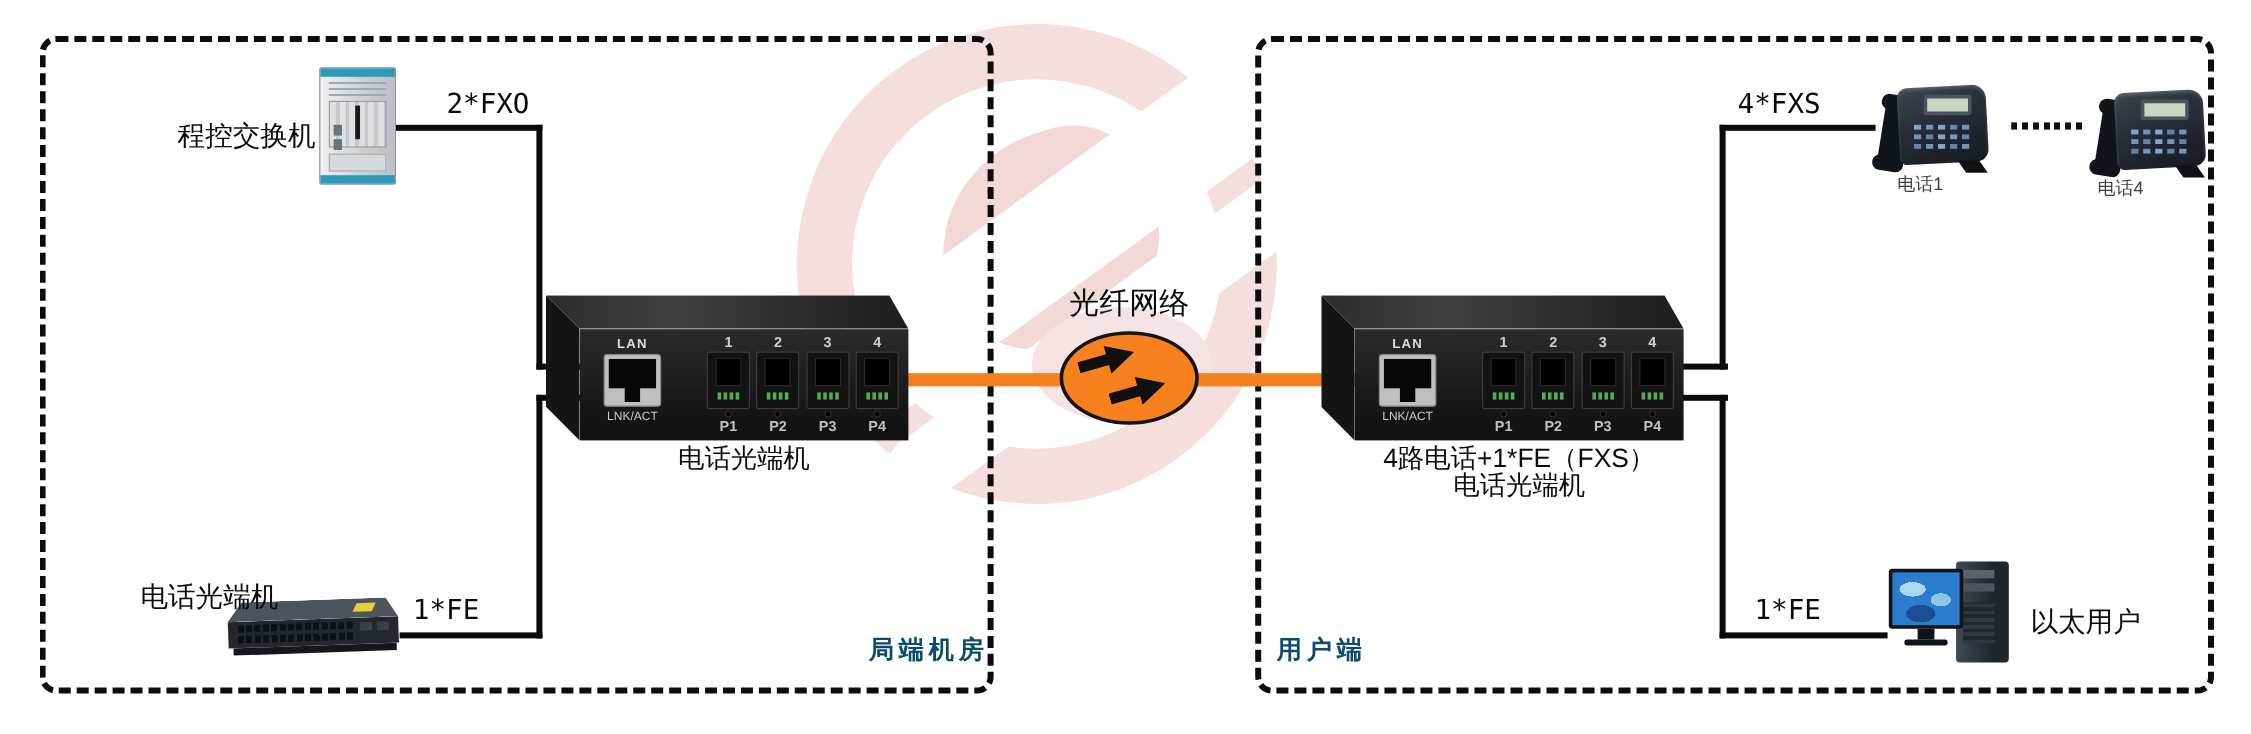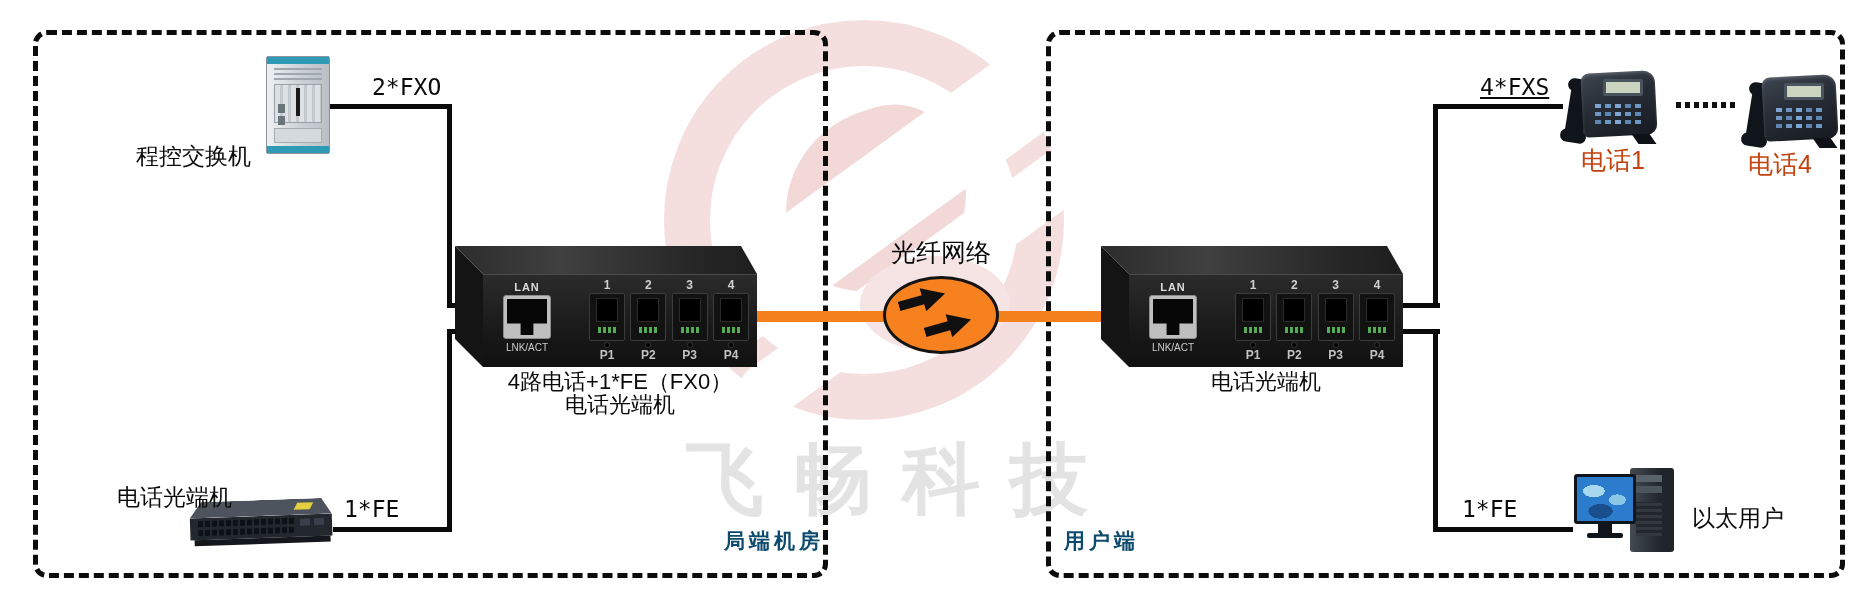--- a/index.html
+++ b/index.html
@@ -90,21 +90,21 @@
     border-radius:8px 12px 10px 6px; transform:rotate(-3deg);
     box-shadow:inset 0 2px 3px rgba(255,255,255,.18); }
   .phone-screen { position:absolute; left:38px; top:11px; width:40px; height:17px; background:#ccd5bf; border:3px solid #4a545f; border-radius:2px; box-sizing:border-box; }
   .phone-keys { position:absolute; left:30px; top:36px; width:6px; height:4px; background:#7da6d2;
     box-shadow:10px 0 #6d96c2,20px 0 #7da6d2,30px 0 #5d86b2,40px 0 #6d96c2,
                0 8px #6d96c2,10px 8px #5d86b2,20px 8px #7da6d2,30px 8px #6d96c2,40px 8px #5d86b2,
                0 16px #5d86b2,10px 16px #6d96c2,20px 16px #7da6d2,30px 16px #5d86b2,40px 16px #6d96c2; }
   .phone-foot { position:absolute; left:70px; top:66px; width:18px; height:10px; background:#0e1218; transform:skewX(35deg); }
   .phone-dots { position:absolute; left:1676px; top:102px; width:62px; height:6px; z-index:3;
     background:repeating-linear-gradient(90deg,#111 0 5px,transparent 5px 9px); }
-  .phone-label { position:absolute; z-index:3; font-size:25px; color:#c2410c; white-space:nowrap; }
+  .phone-label { position:absolute; z-index:3; font-size:15px; color:#404040; white-space:nowrap; }
   
   .pc { position:absolute; left:1574px; top:468px; width:102px; height:88px; z-index:3; }
   .tower { position:absolute; left:56px; top:0; width:44px; height:84px; background:linear-gradient(90deg,#434a53,#20252c 70%); border-radius:3px; }
   .tower::before { content:""; position:absolute; left:6px; top:7px; width:26px; height:7px; background:#5a626b; box-shadow:0 11px 0 #4c545d; }
   .tower::after { content:""; position:absolute; left:6px; top:34px; width:26px; height:34px; background:repeating-linear-gradient(0deg,#31383f 0 3px,#22272d 3px 6px); }
   .monitor { position:absolute; left:0; top:6px; width:62px; height:50px; background:#10151c; border-radius:3px; padding:3px; box-sizing:border-box; }
   .monitor-screen { width:100%; height:100%; background:#2b7ccc;
     background-image:radial-gradient(ellipse 18px 10px at 30% 32%,#a8d8f0 0 60%,transparent 61%),
                      radial-gradient(ellipse 14px 9px at 72% 52%,#8cc6e8 0 60%,transparent 61%),
                      radial-gradient(ellipse 20px 12px at 42% 78%,#1a4e8c 0 60%,transparent 61%); }
@@ -116,35 +116,34 @@
 
 <div class="canvas">
 
   <div class="wm logo">
     <div class="logo-ring"></div>
     <div class="logo-blob"></div>
     <div class="logo-cut1"></div>
     <div class="logo-cut2"></div>
     <div class="logo-blob2"></div>
   </div>
-  <div class="wm wm-cn">飞畅科技</div>
 
   <div class="zonebox box-left"></div>
   <div class="zonebox box-right"></div>
   <div class="red-label" style="left:724px; top:527px;">局端机房</div>
   <div class="red-label" style="left:1064px; top:527px;">用户端</div>
 
   <div class="pbx">
     <div class="pbx-slots"></div>
     <div class="pbx-mid"></div>
     <div class="pbx-bar"></div>
     <div class="pbx-sq"></div>
     <div class="pbx-low"></div>
   </div>
-  <div class="cn-label" style="left:136px; top:98px;margin-top:43px;">程控交换机</div>
+  <div class="cn-label" style="left:148px; top:98px;">程控交换机</div>
 
   <div class="wire" style="left:330px; top:104px; width:122px; height:5px;"></div>
   <div class="wire" style="left:447px; top:104px; width:5px; height:204px;"></div>
   <div class="wire" style="left:447px; top:303px; width:42px; height:5px;"></div>
   <div class="mono-label" style="left:372px; top:74px;">2*FXO</div>
 
   <div class="wire" style="left:447px; top:329px; width:42px; height:5px;"></div>
   <div class="wire" style="left:447px; top:329px; width:5px; height:203px;"></div>
   <div class="wire" style="left:333px; top:527px; width:119px; height:5px;"></div>
   <div class="mono-label" style="left:344px; top:496px;">1*FE</div>
@@ -218,21 +217,20 @@
                 <i></i>
                 <i></i>
               </div>
             </div>
           <div class="pdot"></div>
           <div class="pname">P4</div>
         </div>
       </div>
     </div>
     <div class="dev-caption">
-      <div>4路电话+1*FE（FX0）</div>
       <div>电话光端机</div>
     </div>
   </div>
 
   <div class="fiber-line" style="left:755px; top:311px; width:132px;"></div>
   <div class="fiber-line" style="left:996px; top:311px; width:137px;"></div>
   <div class="fiber-label">光纤网络</div>
   <div class="fiber-ellipse">
     <div class="farrow a1"></div>
     <div class="farrow a2"></div>
@@ -298,28 +296,29 @@
                 <i></i>
                 <i></i>
               </div>
             </div>
           <div class="pdot"></div>
           <div class="pname">P4</div>
         </div>
       </div>
     </div>
     <div class="dev-caption">
+      <div>4路电话+1*FE（FXS）</div>
       <div>电话光端机</div>
     </div>
   </div>
 
   <div class="wire" style="left:1398px; top:303px; width:42px; height:5px;"></div>
   <div class="wire" style="left:1433px; top:104px; width:5px; height:204px;"></div>
   <div class="wire" style="left:1433px; top:104px; width:130px; height:5px;"></div>
-  <div class="mono-label" style="left:1480px; top:74px;text-decoration:underline;">4*FXS</div>
+  <div class="mono-label" style="left:1448px; top:74px;">4*FXS</div>
 
   <div class="wire" style="left:1398px; top:329px; width:42px; height:5px;"></div>
   <div class="wire" style="left:1433px; top:329px; width:5px; height:203px;"></div>
   <div class="wire" style="left:1433px; top:527px; width:140px; height:5px;"></div>
   <div class="mono-label" style="left:1462px; top:496px;">1*FE</div>
 
   <div class="phone" style="left:1565px; top:68px;">
     <div class="phone-handset"></div>
     <div class="phone-body"></div>
     <div class="phone-screen"></div>

